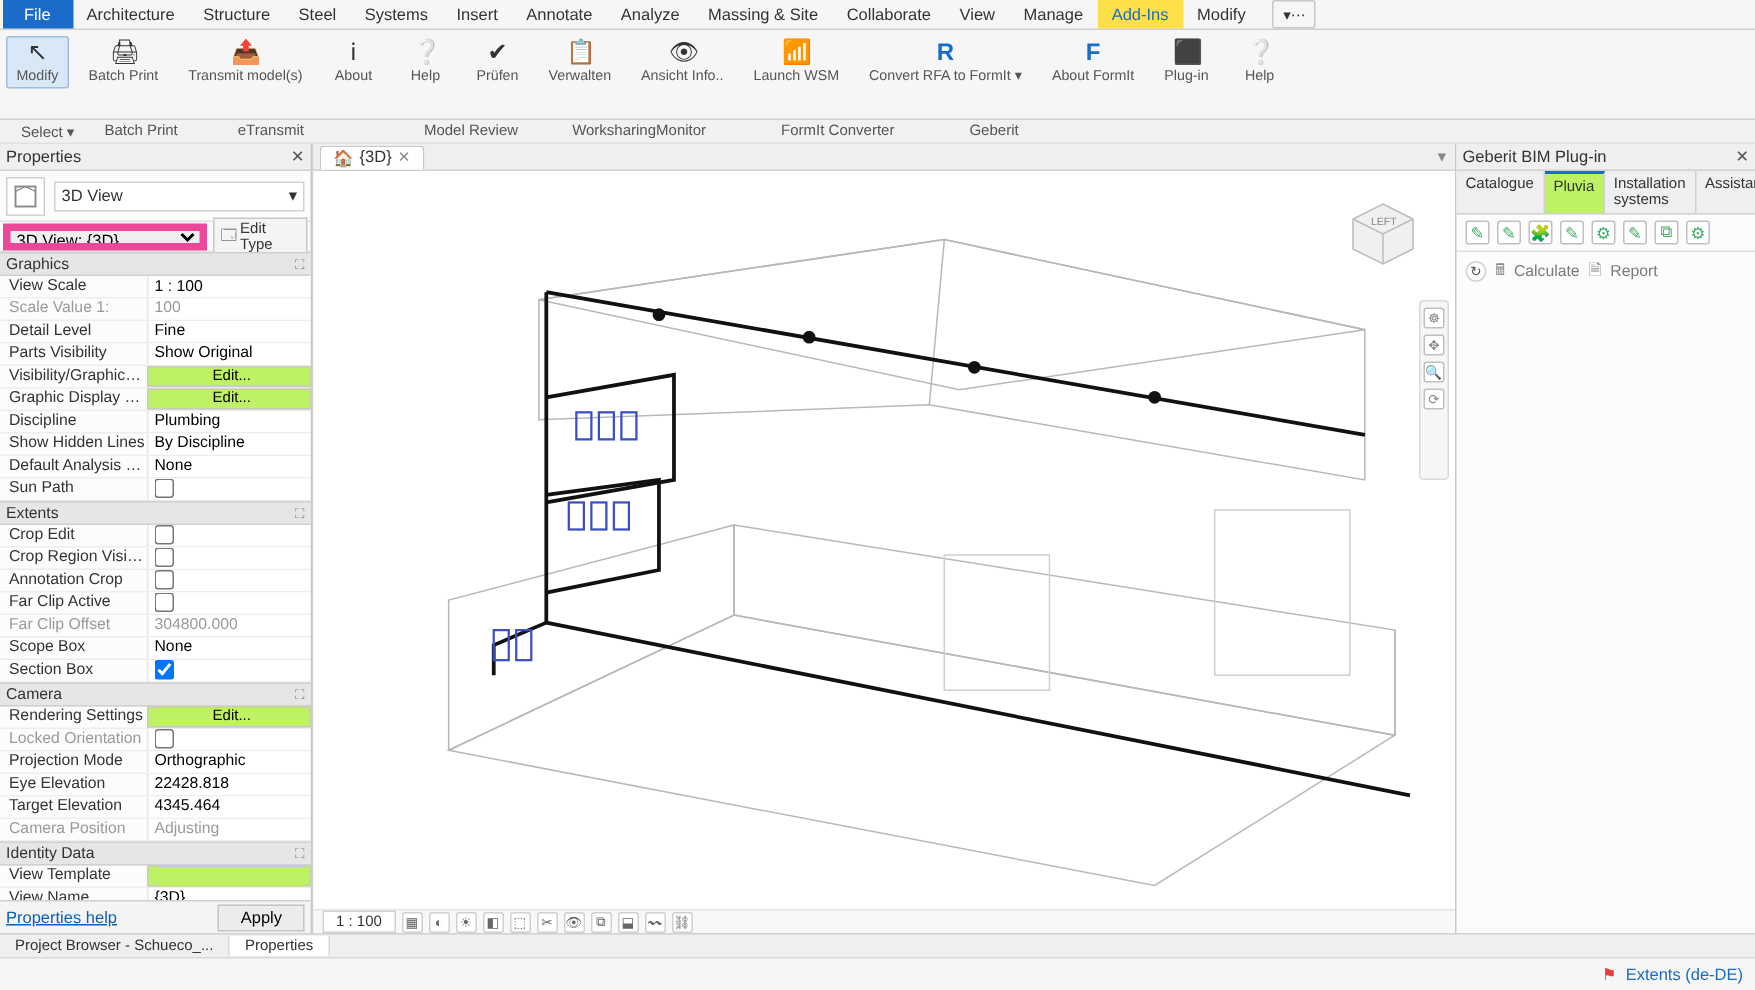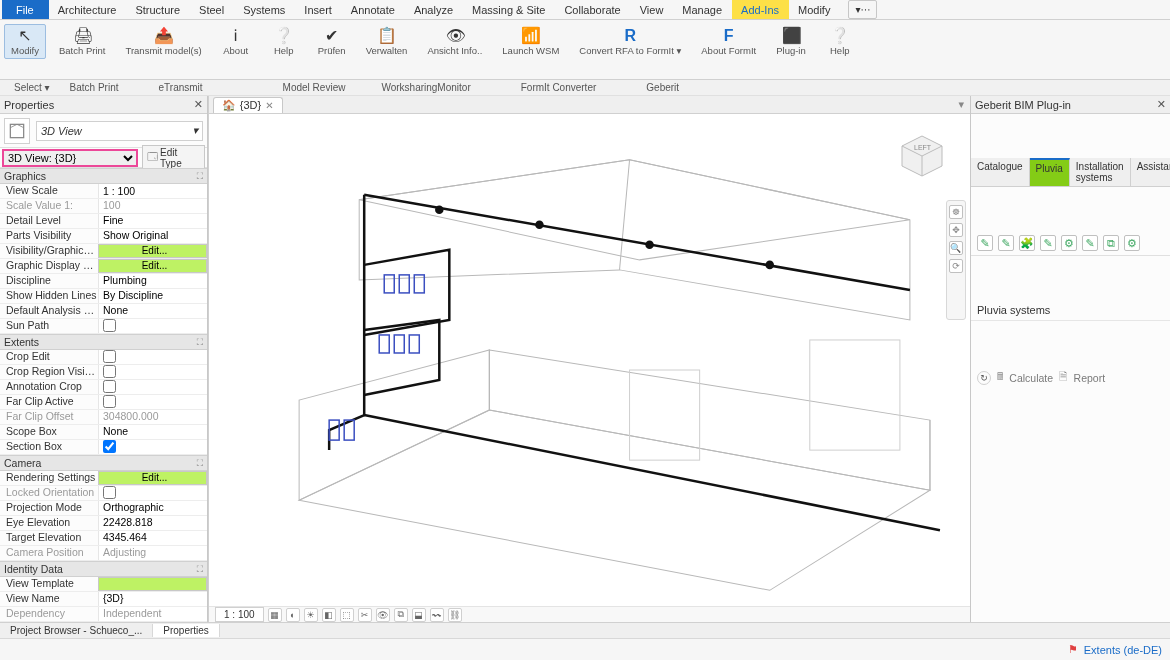--- a/index.html
+++ b/index.html
@@ -24,26 +24,26 @@
 .panelbar { display:flex; align-items:center; height:16px; background:#f1f1f1; border-bottom:1px solid #e0e0e0; font-size:10px; color:#555; padding-left:4px; }
 .panelbar span { padding:0 10px; }
 
 
 .workspace { display:flex; height: calc(100% - 20px - 60px - 16px - 16px - 22px); }
 
 
 .panel { width:208px; border-right:1px solid #c8c8c8; display:flex; flex-direction:column; background:#fcfcfc; overflow:hidden; }
 .panel-hd { display:flex; align-items:center; justify-content:space-between; height:18px; background:#efefef; border-bottom:1px solid #d0d0d0; padding:0 4px; font-size:11px; }
 .panel-hd .x { font-size:11px; color:#555; }
-.type-row { display:flex; align-items:center; height:34px; border-bottom:1px solid #e0e0e0; padding:2px 4px; gap:6px;font-style:italic; }
+.type-row { display:flex; align-items:center; height:34px; border-bottom:1px solid #e0e0e0; padding:2px 4px; gap:6px; }
 .type-ic { width:26px; height:26px; border:1px solid #d0d0d0; background:#fff; display:flex; align-items:center; justify-content:center; }
 .type-sel { flex:1; font-size:11px; color:#333; background:#fff; border:1px solid #d0d0d0; height:20px; display:flex; align-items:center; justify-content:space-between; padding:0 4px; }
 
 .doctype-row { display:flex; align-items:center; height:20px; border-bottom:1px solid #e0e0e0; font-size:11px; color:#333; padding:0 2px; gap:4px; }
-.doctype-row select { font-size:11px; width:140px; height:18px; border:2px solid #ec4899; }
+.doctype-row select { font-size:11px; width:140px; height:18px; border:5px solid #ec4899; }
 .edit-type { border:1px solid #c8c8c8; background:#f4f4f4; padding:1px 4px; font-size:10px; display:flex; align-items:center; gap:2px; }
 
 .props { flex:1; overflow:auto; font-size:10.5px; }
 .pgroup { background:#e6e6e6; border-top:1px solid #d0d0d0; border-bottom:1px solid #d0d0d0; padding:1px 4px; font-weight:400; display:flex; justify-content:space-between; align-items:center; }
 .pgroup .g { color:#888; font-size:9px; }
 .prow { display:flex; border-bottom:1px solid #ededed; height:15px; }
 .prow .k { width:98px; padding-left:6px; white-space:nowrap; overflow:hidden; text-overflow:ellipsis; color:#333; }
 .prow .v { flex:1; padding-left:4px; color:#000; background:#fff; border-left:1px solid #e6e6e6; white-space:nowrap; overflow:hidden; }
 .prow .v.field { background:#fff; }
 .prow .v input[type=text]{ width:100%; border:none; font-size:10.5px; height:13px; }
@@ -60,24 +60,24 @@
 .view-tabs { display:flex; align-items:center; height:18px; background:#efefef; border-bottom:1px solid #d0d0d0; padding-left:4px; gap:6px; }
 .vt { display:flex; align-items:center; gap:4px; background:#fff; border:1px solid #c8c8c8; border-bottom:none; border-radius:3px 3px 0 0; padding:1px 8px; font-size:11px; }
 .vt .x { color:#888; font-size:10px; }
 .canvas { flex:1; position:relative; background:#fff; overflow:hidden; }
 .canvas svg { width:100%; height:100%; }
 .viewcube { position:absolute; top:16px; right:22px; width:52px; height:52px; }
 .navbar { position:absolute; top:86px; right:4px; width:20px; height:120px; border:1px solid #d8d8d8; border-radius:3px; background:#f6f6f6; display:flex; flex-direction:column; align-items:center; gap:4px; padding:4px 0; }
 .navbar span { width:14px; height:14px; border:1px solid #c0c0c0; background:#fff; border-radius:2px; font-size:9px; display:flex; align-items:center; justify-content:center; color:#888; }
 
 
-.gpanel { width:200px; border-left:1px solid #c8c8c8; background:#fcfcfc; display:flex; flex-direction:column;gap:44px; }
+.gpanel { width:200px; border-left:1px solid #c8c8c8; background:#fcfcfc; display:flex; flex-direction:column; }
 .g-tabs { display:flex; background:#efefef; border-bottom:1px solid #d0d0d0; font-size:10px; }
 .g-tab { padding:3px 6px; border-right:1px solid #d0d0d0; color:#333; }
-.g-tab.active { background:#84cc16; border-top:2px solid #1a6cc8; }
+.g-tab.active { background:#bef264; border-top:2px solid #1a6cc8; }
 .g-icons { display:flex; gap:5px; padding:4px 6px; border-bottom:1px solid #e0e0e0; }
 .g-icons span { width:16px; height:16px; border:1px solid #c0c0c0; background:#fff; border-radius:2px; display:flex; align-items:center; justify-content:center; font-size:11px; color:#4a6; }
 .g-sub { padding:4px 6px; font-size:11px; color:#333; border-bottom:1px solid #e6e6e6; }
 .g-actions { display:flex; align-items:center; gap:6px; padding:4px 6px; font-size:10.5px; color:#7a7a7a; }
 .g-actions span.ic { width:14px; height:14px; border:1px solid #d0d0d0; border-radius:7px; display:inline-flex; align-items:center; justify-content:center; font-size:9px; color:#555; }
 
 
 .bottom-tabs { display:flex; height:16px; background:#efefef; border-top:1px solid #d0d0d0; font-size:10px; align-items:center; }
 .bottom-tabs .btab{ padding:1px 10px; border-right:1px solid #d8d8d8; color:#333; }
 .bottom-tabs .btab.active{ background:#fff; }
@@ -323,20 +323,24 @@
         <div class="prow muted">
           <div class="k">Dependency</div>
           <div class="v">Independent</div>
         </div>
         <div class="prow">
           <div class="k">Title on Sheet</div>
           <div class="v"></div>
         </div>
       </div>
 
+    <div class="panel-ft">
+      <a href="#">Properties help</a>
+      <button>Apply</button>
+    </div>
   </div>
 
   <div class="main">
     <div class="view-tabs">
       <div class="vt">
         <span>🏠</span>
         <span>{3D}</span>
         <span class="x">✕</span>
       </div>
       <div style="flex:1"></div>
@@ -437,21 +441,20 @@
     <div class="g-icons">
       <span>✎</span>
       <span>✎</span>
       <span>🧩</span>
       <span>✎</span>
       <span>⚙</span>
       <span>✎</span>
       <span>⧉</span>
       <span>⚙</span>
     </div>
-    <div class="g-sub">Pluvia systems</div>
     <div class="g-actions">
       <span class="ic">↻</span>
       <span style="color:#888">🖩</span>
       <span>Calculate</span>
       <span style="color:#888">🗎</span>
       <span>Report</span>
     </div>
   </div>
 
 </div>

